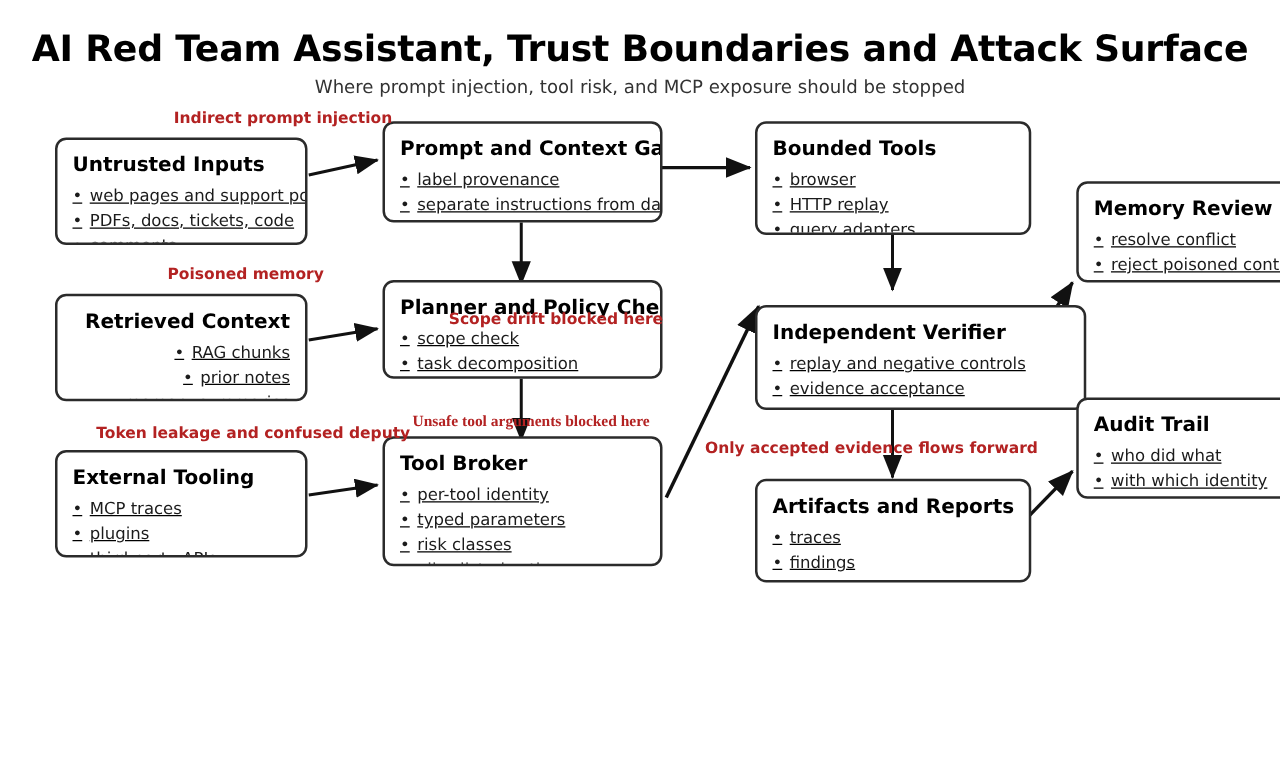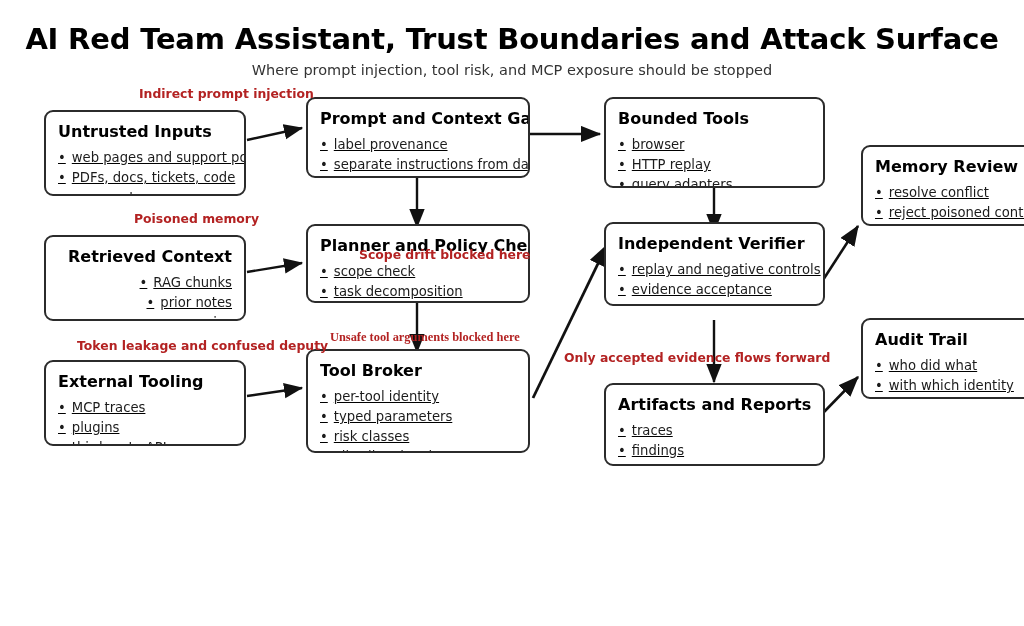--- a/index.html
+++ b/index.html
@@ -183,21 +183,21 @@
   <div class="node" style="left:604px; top:97px; width:221px; height:91px;">
     <h3>Bounded Tools</h3>
     <ul>
       <li>browser</li>
       <li>HTTP replay</li>
       <li>query adapters</li>
 
     </ul>
   </div>
 
-  <div class="node" style="left:604px; top:222px; width:221px; height:84px;">
+  <div class="node" style="left:604px; top:244px; width:265px; height:84px;">
     <h3>Independent Verifier</h3>
     <ul>
       <li>replay and negative controls</li>
       <li>evidence acceptance</li>
     </ul>
   </div>
 
   <div class="node" style="left:604px; top:383px; width:221px; height:83px;">
     <h3>Artifacts and Reports</h3>
     <ul>

